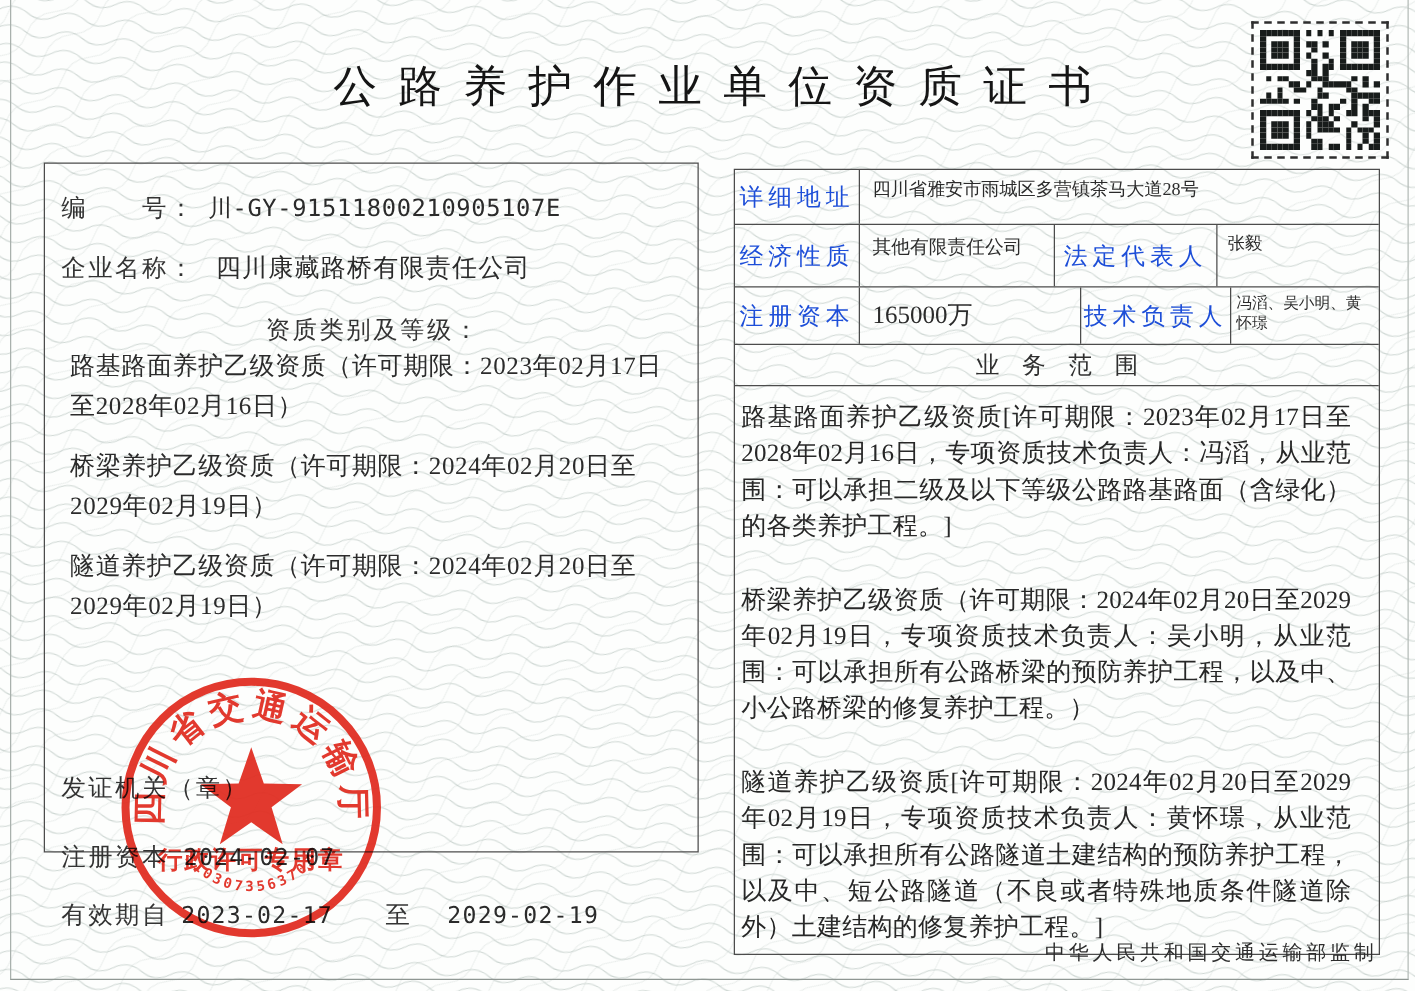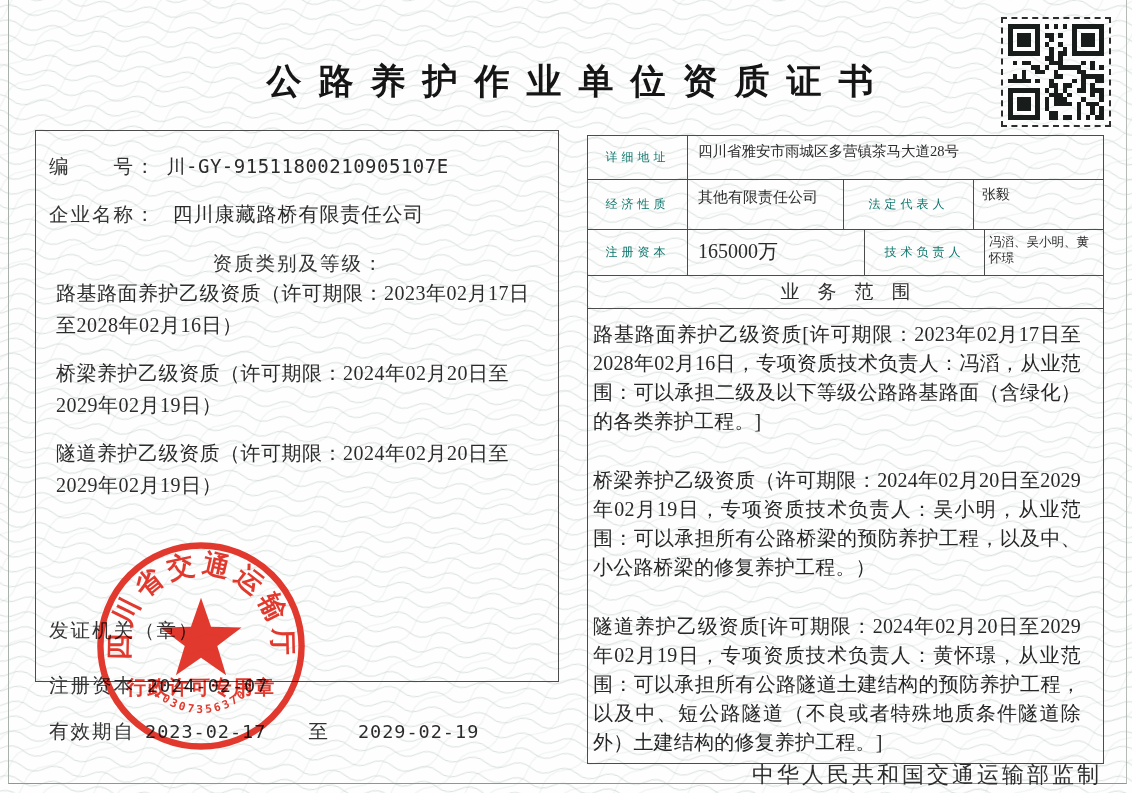--- a/index.html
+++ b/index.html
@@ -11,22 +11,22 @@
   .bg-svg { position:absolute; left:0; top:0; z-index:0; }
   .edge-frame {
     position:absolute; left:8px; right:5px; top:-2px; bottom:9px; z-index:1;
     border-left:1px solid #a9b1ad; border-right:1px solid #b4bbb7; border-bottom:1px solid #8f9793;
     pointer-events:none;
   }
   .layer { position:absolute; inset:0; z-index:2; }
 
   
   .title {
-    position:absolute; top:58px; left:0; width:100%; box-sizing:border-box;
-    text-align:center; font-size:35px; font-weight:bold; color:#151515;
+    position:absolute; top:46px; left:0; width:100%; box-sizing:border-box;
+    text-align:center; font-size:35px; font-weight:normal; color:#151515;
     letter-spacing:17px; padding-left:25px;
   }
 
   
   .qr-wrap {
     position:absolute; top:17px; right:21px;
     border:2.5px dashed #2e2e2e; padding:5px; background:rgba(255,255,255,.25);
   }
   .qr { width:96px; height:96px; display:grid;
     grid-template-columns:repeat(21,1fr); grid-template-rows:repeat(21,1fr); }
@@ -61,21 +61,21 @@
 
   
   .right-box {
     position:absolute; left:587px; top:135px; width:517px; height:629px;
     border:1.5px solid #4c4c4c; box-sizing:border-box; background:rgba(255,255,255,.0);
   }
   .trow { display:flex; border-bottom:1.5px solid #4c4c4c; box-sizing:border-box; }
   .tcell { border-right:1.5px solid #4c4c4c; box-sizing:border-box;
     display:flex; align-items:center; }
   .tcell:last-child { border-right:none; }
-  .tcell.hlabel { justify-content:center; font-size:12px; letter-spacing:4px; color:#0f766e; }
+  .tcell.hlabel { justify-content:center; font-size:19px; letter-spacing:4px; color:#1d4ed8; }
   .r1 { height:44px; } .r2 { height:50px; } .r3 { height:42px; } .r4 { height:46px; }
   .w-label  { width:100px; flex:none; }
   .w-val2   { width:156px; flex:none; align-items:flex-start; padding:8px 0 0 10px; font-size:15px; }
   .w-label2 { width:130px; flex:none; letter-spacing:3px; }
   .w-code   { width:176px; flex:none; letter-spacing:2px; font-size:18px; }
   .w-cap    { width:177px; flex:none; align-items:flex-start; padding:8px 0 0 10px; font-size:20px; }
   .w-tech   { width:120px; flex:none; letter-spacing:2px; }
   .addr-val { font-size:14.5px; align-items:flex-start; padding:6px 0 0 10px; flex:1; }
   .legal-val{ font-size:14px; align-items:flex-start; padding:6px 0 0 8px; flex:1; }
   .code-val { font-size:16.5px; padding-left:12px; flex:1; letter-spacing:.5px; }
@@ -83,21 +83,21 @@
     align-items:flex-start; }
   .scope-hdr { height:33px; display:flex; align-items:center; justify-content:center;
     border-bottom:1.5px solid #4c4c4c; font-size:19px; letter-spacing:18px;
     padding-left:18px; box-sizing:border-box; color:#2f2f2f; }
   .scope-body { padding:11px 5px 0 5px; }
   .scope-body p { margin:0 17px 30px 0; font-size:20px; line-height:29px;
     text-align:justify; letter-spacing:.2px; color:#272727; }
 
   
   .footer {
-    position:absolute; right:30px; bottom:3px; font-size:22px;
+    position:absolute; right:30px; bottom:20px; font-size:16px;
     letter-spacing:3px; color:#2d2d2d;
   }
 </style>
 </head>
 <body>
 
 <div id="page">
 
   <svg class="bg-svg" width="1132" height="793" aria-hidden="true">
     <defs>

